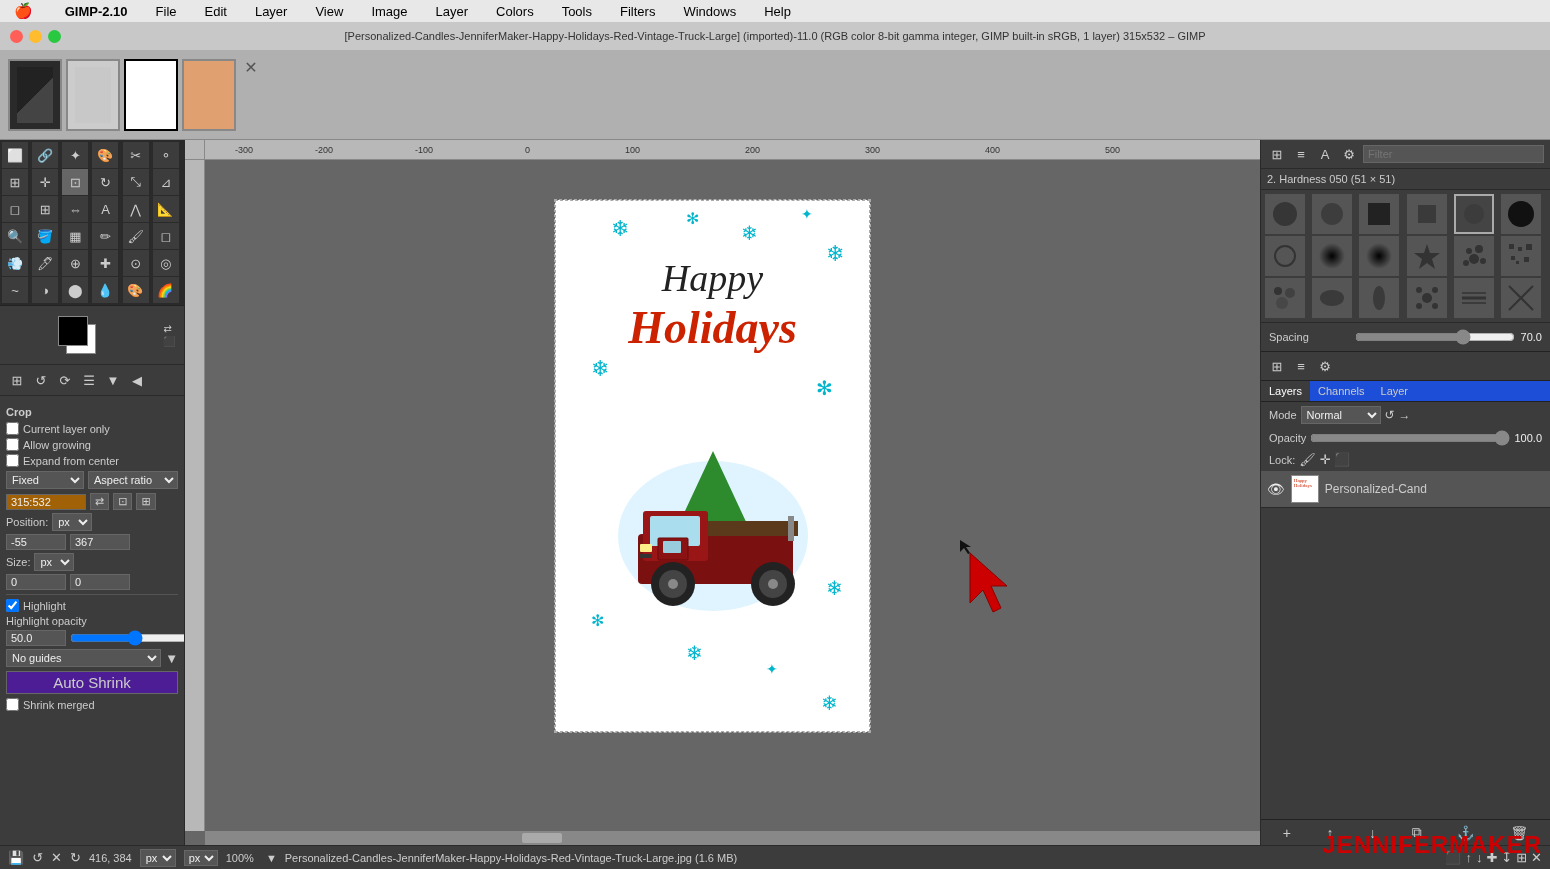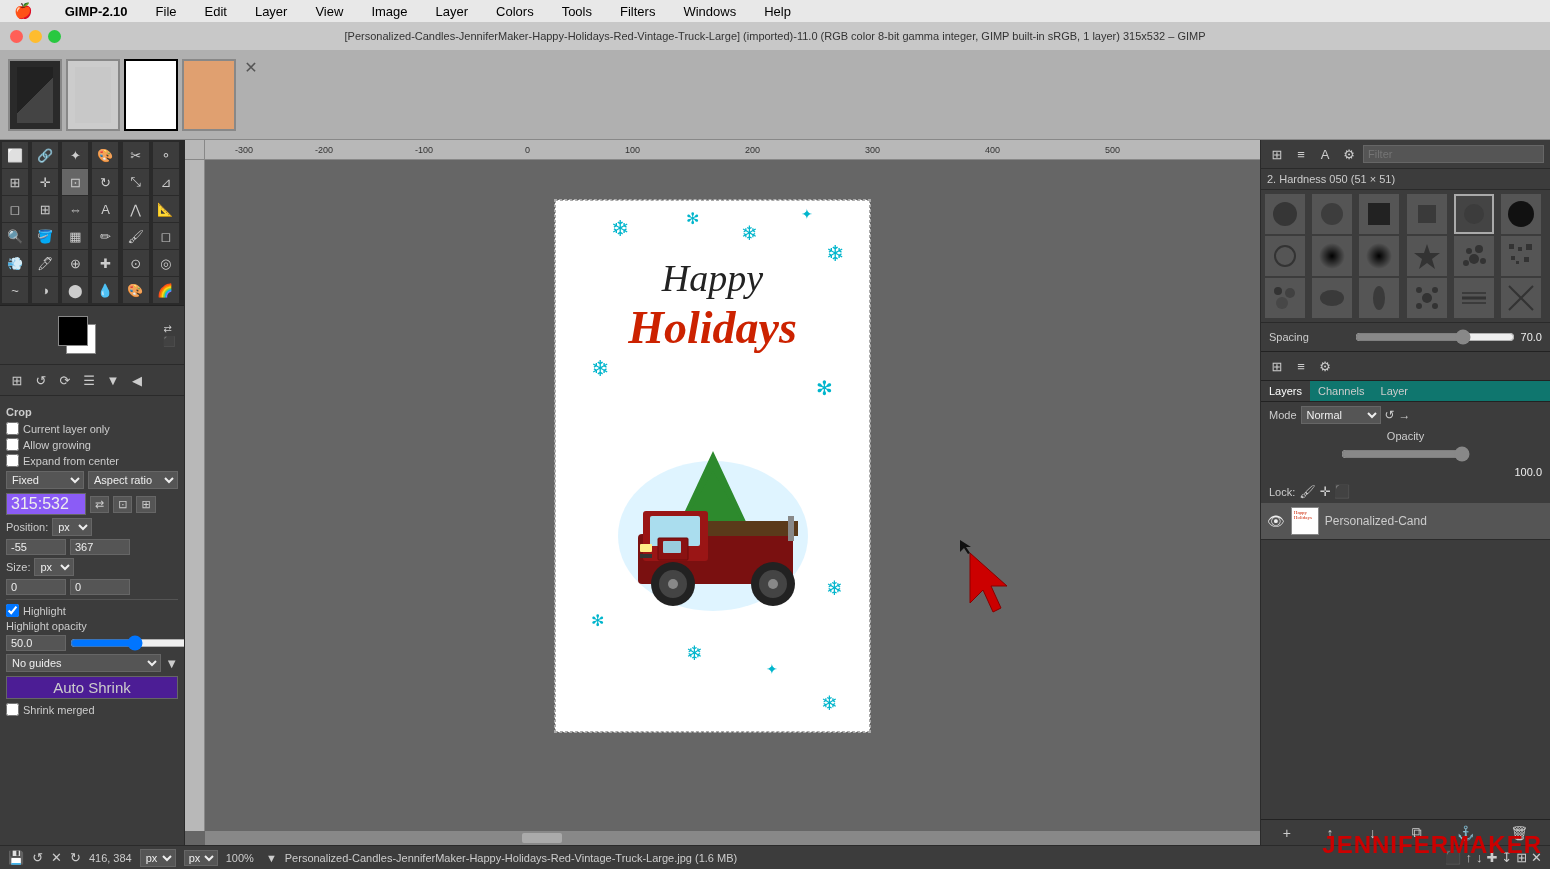--- a/index.html
+++ b/index.html
@@ -47,21 +47,21 @@
       display: grid; grid-template-columns: repeat(6, 1fr); gap: 1px;
       background: #2a2a2a; padding: 2px; border-bottom: 1px solid #222;
     }
     .tool-icon { width: 26px; height: 26px; display: flex; align-items: center; justify-content: center; cursor: pointer; background: #3c3c3c; font-size: 13px; color: #ccc; }
 
     #tool-options { padding: 6px; flex: 1; overflow-y: auto; }
     .option-title { font-size: 11px; font-weight: bold; color: #ccc; margin: 4px 0; }
     .option-row { display: flex; align-items: center; gap: 4px; margin: 3px 0; font-size: 11px; color: #ccc; }
     .option-row label { flex: 1; }
     .option-row input[type=checkbox] { cursor: pointer; }
-    .option-input { background: #8b5cf6; border: 1px solid #666; color: #eee; font-size: 16px; padding: 1px 4px; width: 100%; }
+    .option-input { background: #a16207; border: 1px solid #666; color: #eee; font-size: 11px; padding: 1px 4px; width: 100%; }
     .option-select { background: #555; border: 1px solid #666; color: #eee; font-size: 11px; padding: 1px; width: 100%; }
     .option-number { background: #555; border: 1px solid #666; color: #eee; font-size: 11px; padding: 1px 4px; width: 60px; }
     .divider { height: 1px; background: #555; margin: 4px 0; }
     .swatch-container { position: relative; width: 50px; height: 42px; margin: 4px auto; }
 
     
     #canvas-area {
       flex: 1; background: #666; position: relative; overflow: hidden;
     }
     #ruler-h { position: absolute; top: 0; left: 20px; right: 0; height: 20px; background: #b0b0b0; border-bottom: 1px solid #888; display: flex; align-items: flex-end; }
@@ -95,21 +95,21 @@
       padding: 4px; background: #3c3c3c; overflow-y: auto; max-height: 280px;
     }
     .brush-item { width: 40px; height: 40px; display: flex; align-items: center; justify-content: center; cursor: pointer; background: #555; }
 
     #spacing-row { display: flex; align-items: center; padding: 6px 8px; gap: 6px; border-top: 1px solid #2a2a2a; }
     #spacing-row label { font-size: 11px; color: #ccc; flex: 1; }
     #spacing-value { font-size: 11px; color: #eee; }
     #spacing-slider { flex: 2; accent-color: #888; }
 
     
-    #layers-tabs { display: flex; border-top: 1px solid #222; border-bottom: 1px solid #222; background: #0f766e; }
+    #layers-tabs { display: flex; border-top: 1px solid #222; border-bottom: 1px solid #222; background: #1d4ed8; }
     .layer-tab { padding: 4px 8px; font-size: 11px; color: #ccc; cursor: pointer; }
     .layer-tab.active { background: #3c3c3c; color: #fff; }
 
     #layer-options { padding: 4px 8px; display: flex; gap: 4px; align-items: center; }
     .layer-opt-label { font-size: 11px; color: #ccc; }
     .layer-opt-select { background: #555; border: 1px solid #666; color: #eee; font-size: 11px; padding: 1px; width: 80px; }
     .layer-opt-num { font-size: 11px; color: #eee; margin-left: auto; }
 
     #lock-row { padding: 4px 8px; display: flex; align-items: center; gap: 4px; font-size: 11px; color: #ccc; }
     .lock-icon-btn { cursor: pointer; font-size: 13px; }
@@ -618,21 +618,21 @@
     </div>
 
     <div id="layer-options">
       <span class="layer-opt-label">Mode</span>
       <select class="layer-opt-select">
         <option>Normal</option>
       </select>
       <button style="background:none;border:none;color:#ccc;cursor:pointer;font-size:12px;">↺</button>
       <button style="background:none;border:none;color:#ccc;cursor:pointer;font-size:12px;">→</button>
     </div>
-    <div style="padding:2px 8px;display:flex;align-items:center;gap:4px;flex-direction:column;">
+    <div style="padding:2px 8px;display:flex;align-items:center;gap:4px;">
       <span class="layer-opt-label">Opacity</span>
       <input type="range" min="0" max="100" value="100" style="flex: 1 1 0%; accent-color: rgb(136, 136, 136);">
       <span class="layer-opt-num">100.0</span>
     </div>
 
     <div id="lock-row">
       <span>Lock:</span>
       <span class="lock-icon-btn" title="Lock Pixels">🖌</span>
       <span class="lock-icon-btn" title="Lock Position">✛</span>
       <span class="lock-icon-btn" title="Lock Alpha">⬛</span>

